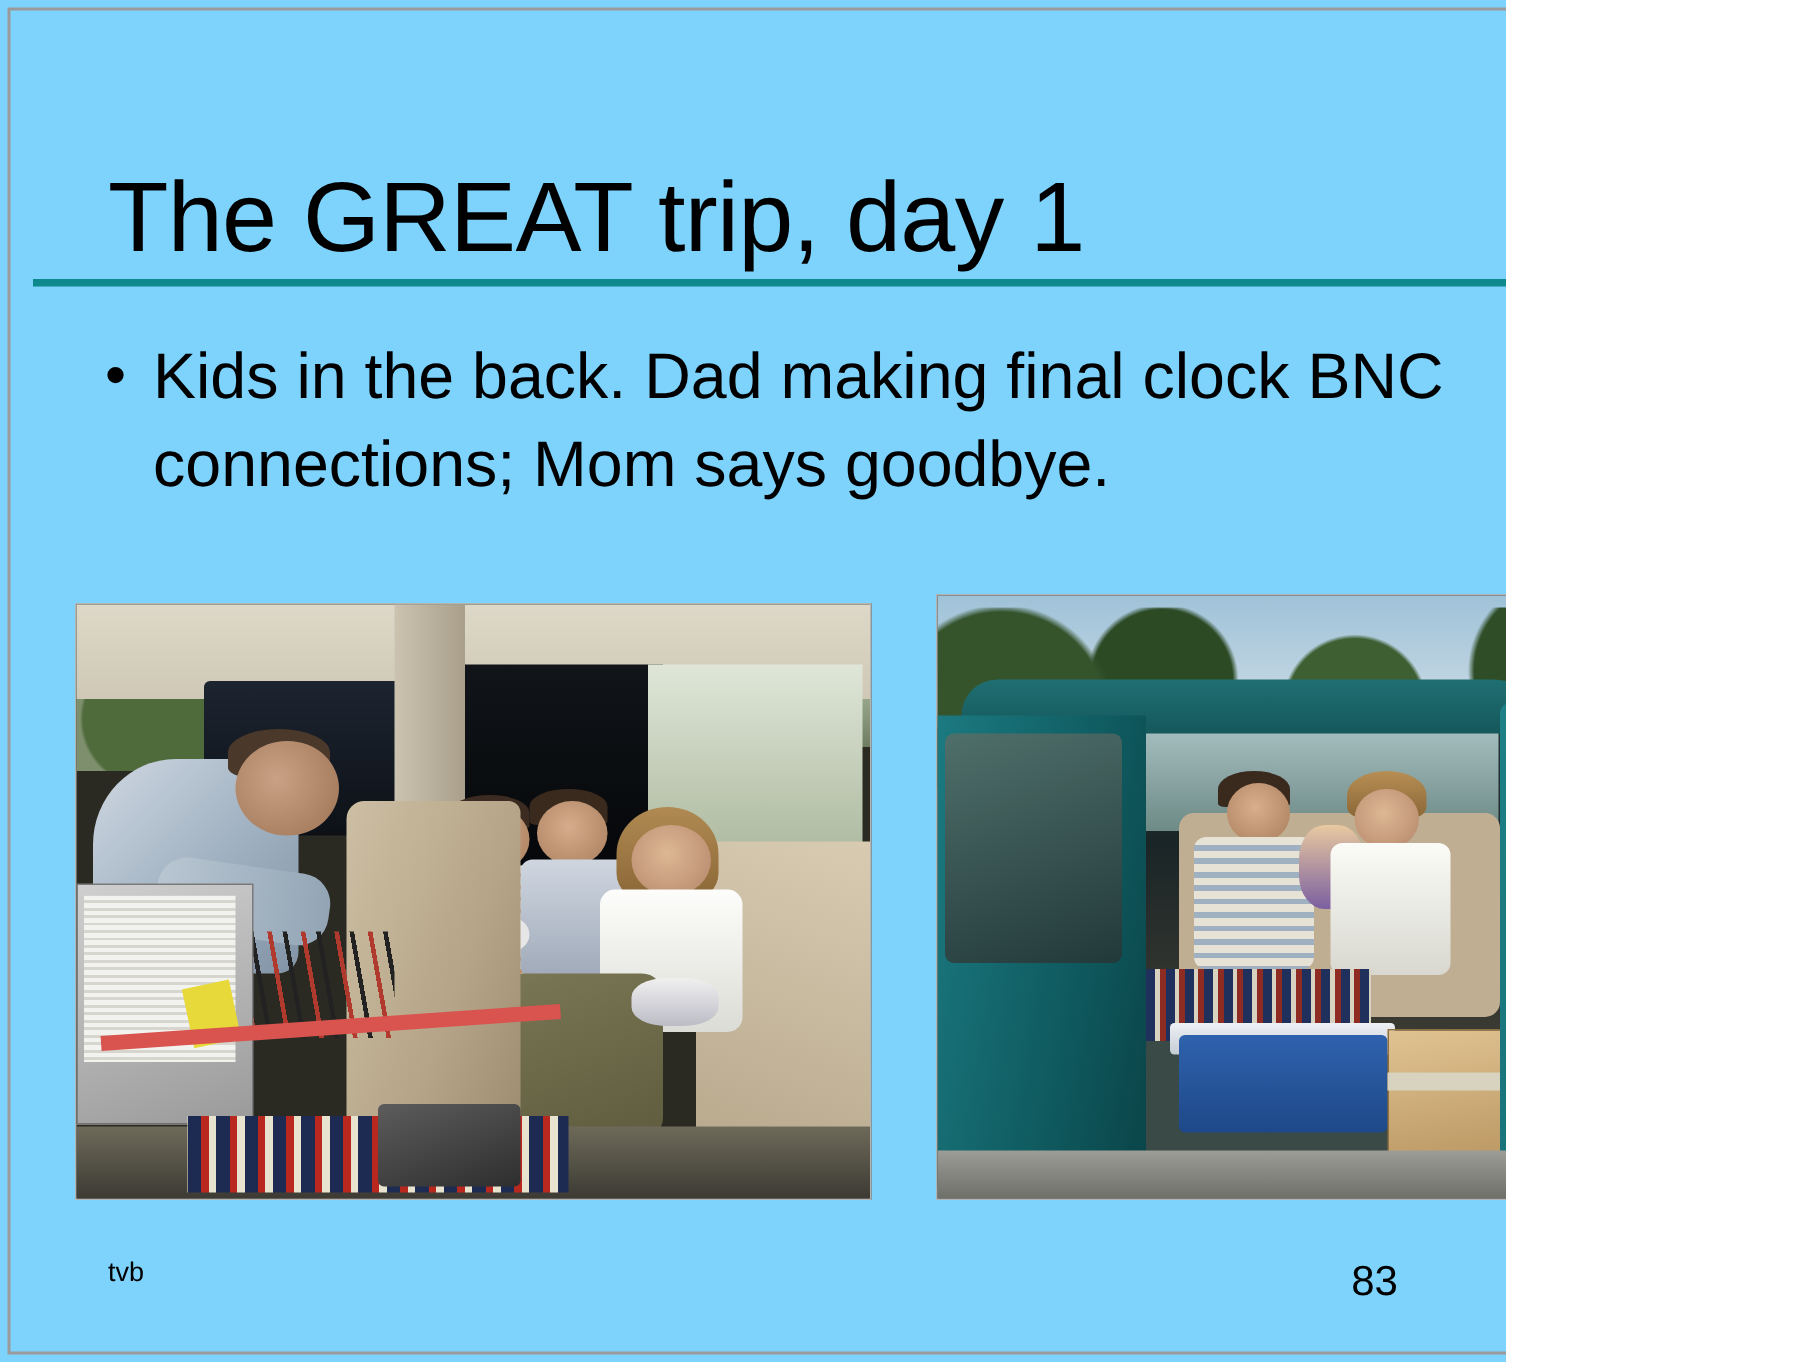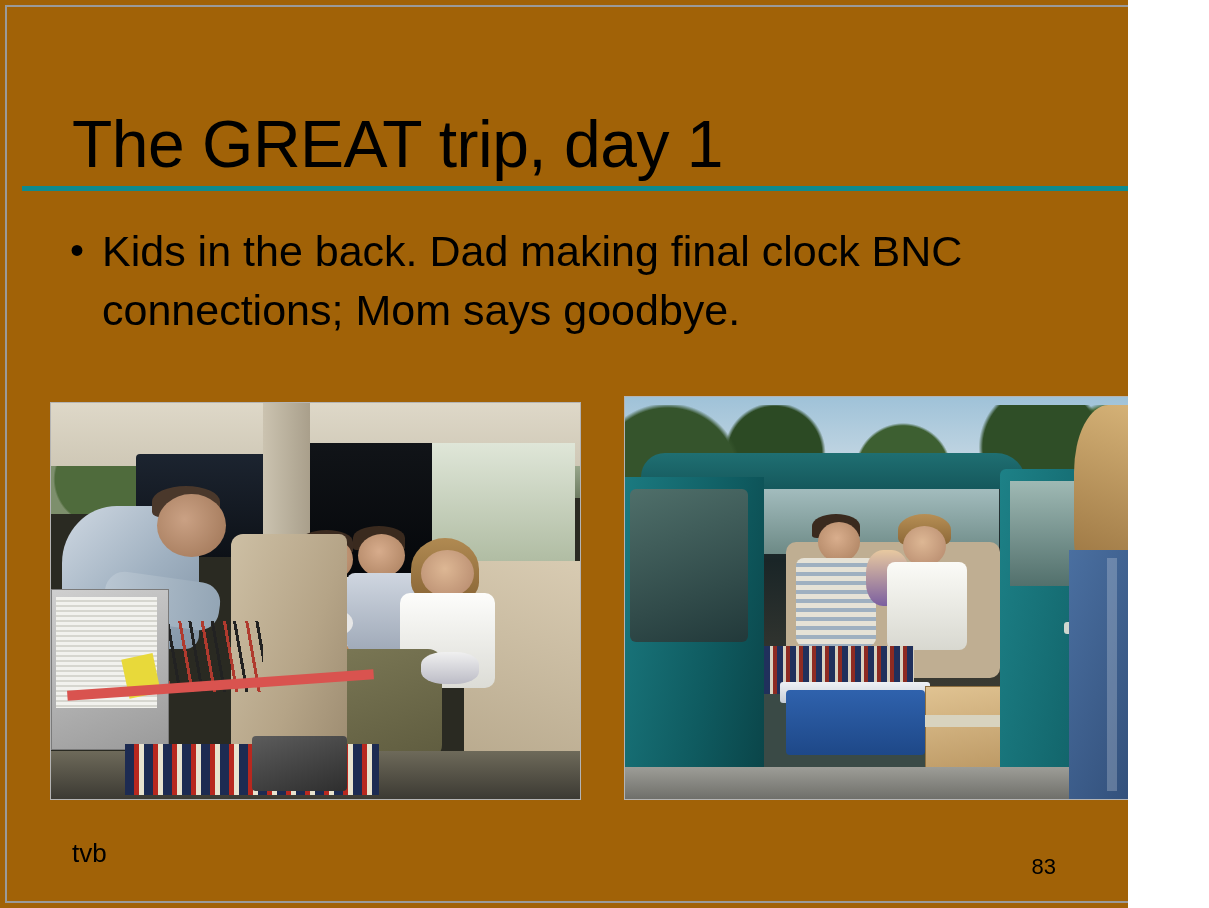--- a/index.html
+++ b/index.html
@@ -3,23 +3,23 @@
 <meta charset="utf-8">
 <style>
   html, body {
     margin: 0;
     padding: 0;
     background: #ffffff;
     font-family: "Liberation Sans", sans-serif;
   }
   #slide {
     position: relative;
-    width: 1128px;
+    width: 1004px;
     height: 908px;
-    background: #a16207;
+    background: #7dd3fc;
     box-sizing: border-box;
     overflow: hidden;
   }
   .slide-border {
     position: absolute;
     left: 5px;
     top: 5px;
     width: 1199px;
     height: 898px;
     border: 2px solid #9a9a9a;
@@ -224,29 +224,29 @@
                  background: linear-gradient(200deg,#d8b57a,#9a7440); border-radius:40% 30% 20% 20%; }
   .r-mom-body  { left:83%; top:38%; width:17%; height:62%;
                  background: linear-gradient(110deg,#4a6fa0,#2e4a74); }
   .r-mom-seam  { left:90%; top:40%; width:2%; height:58%;
                  background: rgba(255,255,255,0.22); }
 
   
   .footer { position: absolute; bottom: 40px; left: 0; width: 100%; height: 30px; }
   .footer-left {
     position: absolute; left: 72px; top: 0;
-    font-size: 26px; color: #000000;
+    font-size: 18px; color: #000000;
   }
   .footer-center {
     position: absolute; left: 0; top: 0; width: 100%;
     text-align: center; font-size: 22px; color: #000000;
   }
   .footer-right {
-    position: absolute; right: 72px; top: 16px;
-    font-size: 22px; color: #000000;
+    position: absolute; right: 72px; top: 0;
+    font-size: 28px; color: #000000;
   }
 </style>
 </head>
 <body>
 
 <div id="slide">
 
   <div class="slide-border"></div>
 
   <h1 class="title">The GREAT trip, day 1</h1>

